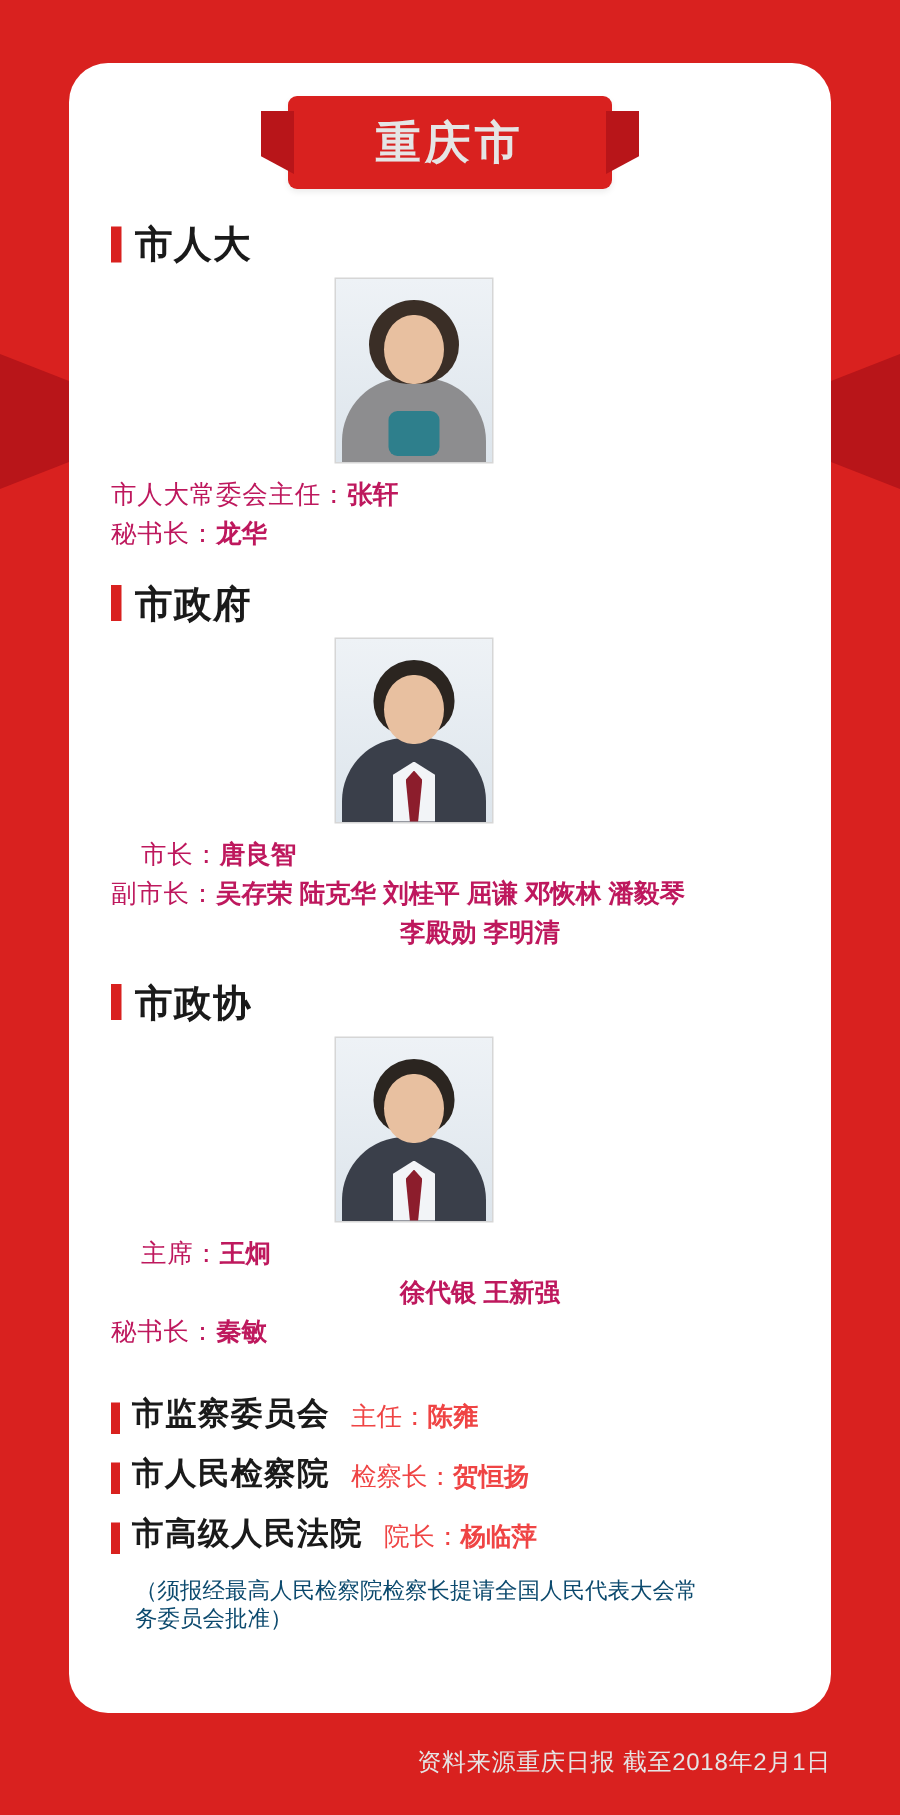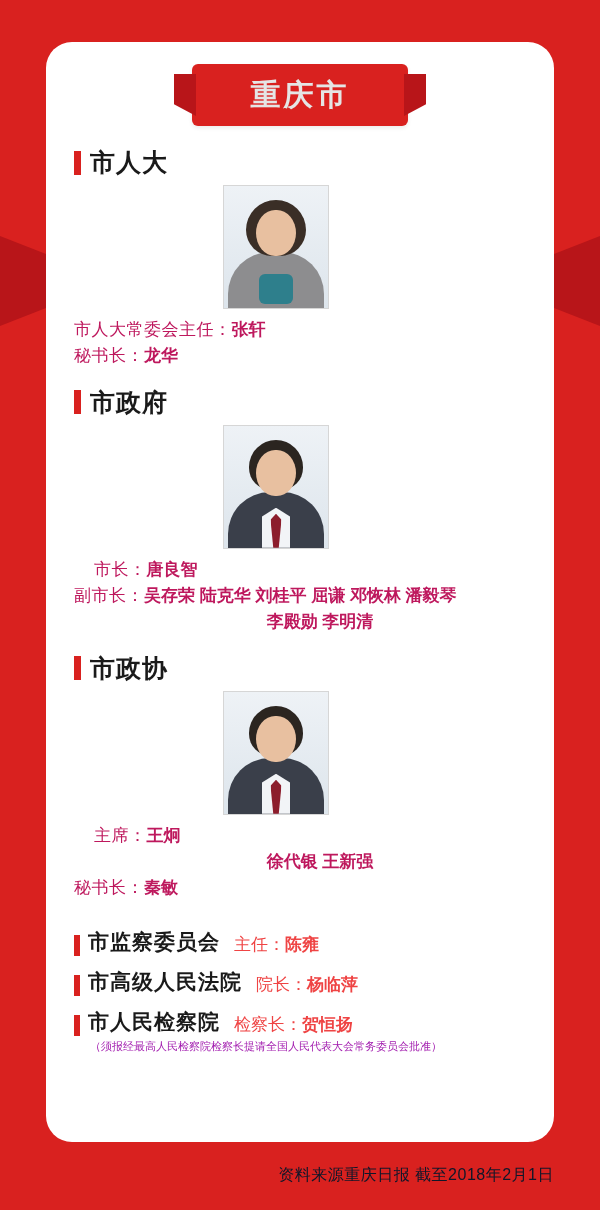--- a/index.html
+++ b/index.html
@@ -228,30 +228,30 @@
     color: #1a1a1a;
     letter-spacing: 1px;
   }
   .mini-sub {
     font-size: 17px;
     color: #ef4444;
     margin-left: 14px;
   }
   .mini-sub .name { font-weight: bold; }
   .note {
-    font-size: 11px;
-    color: #a21caf;
+    font-size: 15px;
+    color: #0c4a6e;
     padding-left: 16px;
-    margin-top: 3px;
+    margin-top: 15px;
   }
   .footer {
     position: absolute;
     right: 46px;
     bottom: 24px;
-    color: #0f172a;
+    color: #e5e5e5;
     font-size: 16px;
     letter-spacing: 0.5px;
   }
 </style>
 </head>
 <body>
 
 <div class="bg-notch-left"></div>
 <div class="bg-notch-right"></div>
 
@@ -319,27 +319,27 @@
     <div class="spacer-md"></div>
 
     <div class="mini-row">
       <span class="bar"></span>
       <span class="mini-title">市监察委员会</span>
       <span class="mini-sub"><span class="label">主任：</span><span class="name">陈雍</span></span>
     </div>
 
     <div class="mini-row">
       <span class="bar"></span>
+      <span class="mini-title">市人民检察院</span>
+      <span class="mini-sub"><span class="label">检察长：</span><span class="name">贺恒扬</span></span>
+    </div>
+
+    <div class="mini-row">
+      <span class="bar"></span>
       <span class="mini-title">市高级人民法院</span>
       <span class="mini-sub"><span class="label">院长：</span><span class="name">杨临萍</span></span>
     </div>
-
-    <div class="mini-row">
-      <span class="bar"></span>
-      <span class="mini-title">市人民检察院</span>
-      <span class="mini-sub"><span class="label">检察长：</span><span class="name">贺恒扬</span></span>
-    </div>
     <div class="note">（须报经最高人民检察院检察长提请全国人民代表大会常务委员会批准）</div>
 
   </div>
 </div>
 
 <div class="footer">资料来源重庆日报  截至2018年2月1日</div>
 
 </body></html>

